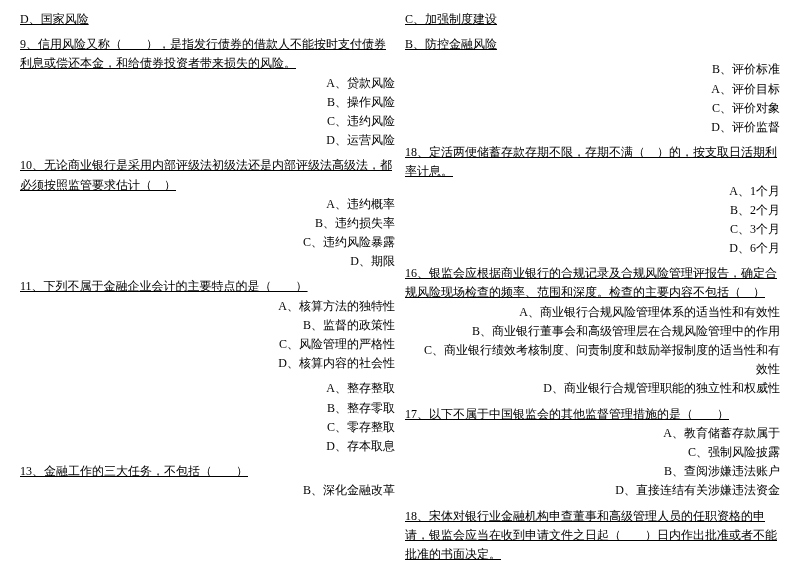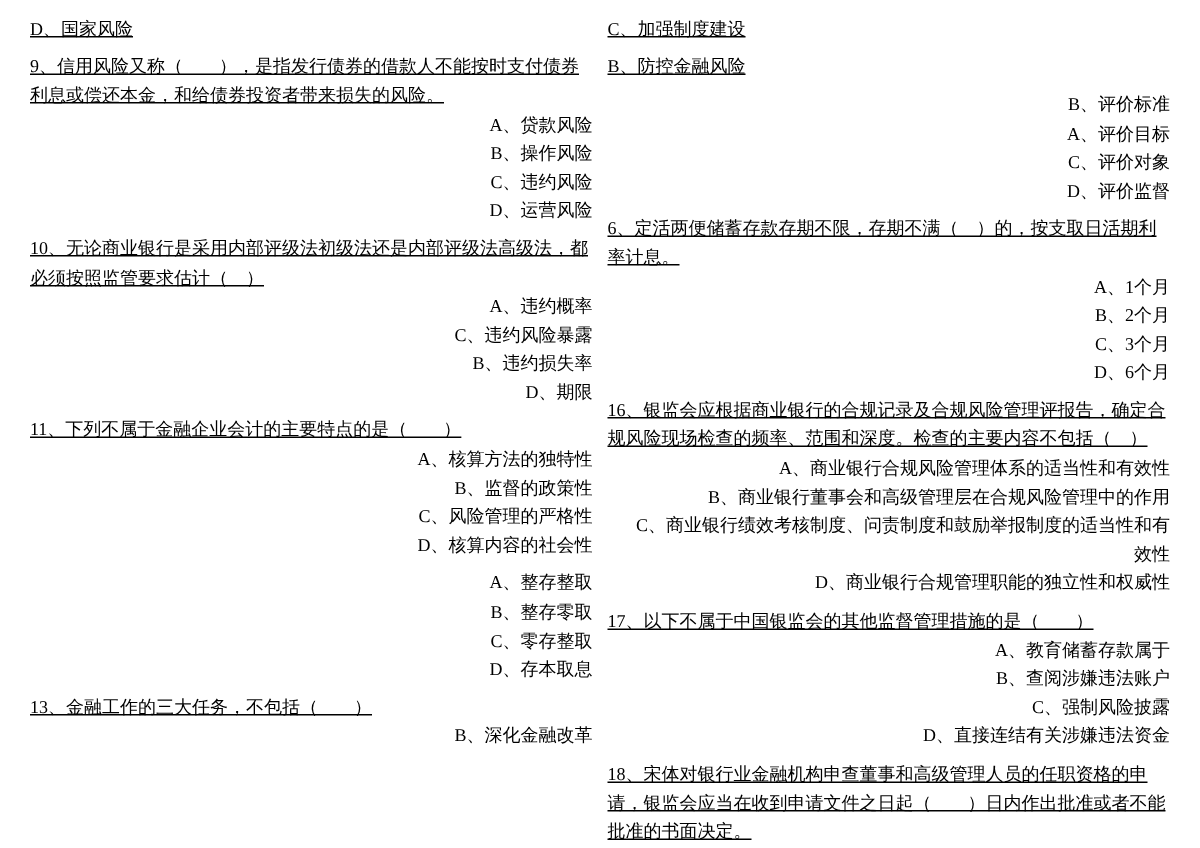--- a/index.html
+++ b/index.html
@@ -59,22 +59,22 @@
         <div class="question">
           <span class="question-text">9、信用风险又称（　　），是指发行债券的借款人不能按时支付债券利息或偿还本金，和给债券投资者带来损失的风险。</span>
           <span class="option">A、贷款风险</span>
           <span class="option">B、操作风险</span>
           <span class="option">C、违约风险</span>
           <span class="option">D、运营风险</span>
         </div>
         <div class="question">
           <span class="question-text">10、无论商业银行是采用内部评级法初级法还是内部评级法高级法，都必须按照监管要求估计（　）</span>
           <span class="option">A、违约概率</span>
+          <span class="option">B、违约损失率</span>
           <span class="option">C、违约风险暴露</span>
-          <span class="option">B、违约损失率</span>
           <span class="option">D、期限</span>
         </div>
         <div class="question">
           <span class="question-text">11、下列不属于金融企业会计的主要特点的是（　　）</span>
           <span class="option">A、核算方法的独特性</span>
           <span class="option">B、监督的政策性</span>
           <span class="option">C、风险管理的严格性</span>
           <span class="option">D、核算内容的社会性</span>
         </div>
         <div class="question">
@@ -96,38 +96,38 @@
         <div class="question">
           <span class="question-text">B、防控金融风险</span>
         </div>
         <div class="question">
           <span class="option">B、评价标准</span>
           <span class="option">A、评价目标</span>
           <span class="option">C、评价对象</span>
           <span class="option">D、评价监督</span>
         </div>
         <div class="question">
-          <span class="question-text">6、定活两便储蓄存款存期不限，存期不满（　）的，按支取日活期利率计息。</span>
+          <span class="question-text">18、定活两便储蓄存款存期不限，存期不满（　）的，按支取日活期利率计息。</span>
           <span class="option">A、1个月</span>
           <span class="option">B、2个月</span>
           <span class="option">C、3个月</span>
           <span class="option">D、6个月</span>
         </div>
         <div class="question">
           <span class="question-text">16、银监会应根据商业银行的合规记录及合规风险管理评报告，确定合规风险现场检查的频率、范围和深度。检查的主要内容不包括（　）</span>
           <span class="option">A、商业银行合规风险管理体系的适当性和有效性</span>
           <span class="option">B、商业银行董事会和高级管理层在合规风险管理中的作用</span>
           <span class="option">C、商业银行绩效考核制度、问责制度和鼓励举报制度的适当性和有效性</span>
           <span class="option">D、商业银行合规管理职能的独立性和权威性</span>
         </div>
         <div class="question">
           <span class="question-text">17、以下不属于中国银监会的其他监督管理措施的是（　　）</span>
           <span class="option">A、教育储蓄存款属于</span>
+          <span class="option">C、强制风险披露</span>
           <span class="option">B、查阅涉嫌违法账户</span>
-          <span class="option">C、强制风险披露</span>
           <span class="option">D、直接连结有关涉嫌违法资金</span>
         </div>
         <div class="question">
           <span class="question-text">18、宋体对银行业金融机构申查董事和高级管理人员的任职资格的申请，银监会应当在收到申请文件之日起（　　）日内作出批准或者不能批准的书面决定。</span>
         </div>
       </div>
   </div>
 
 </div>
 

